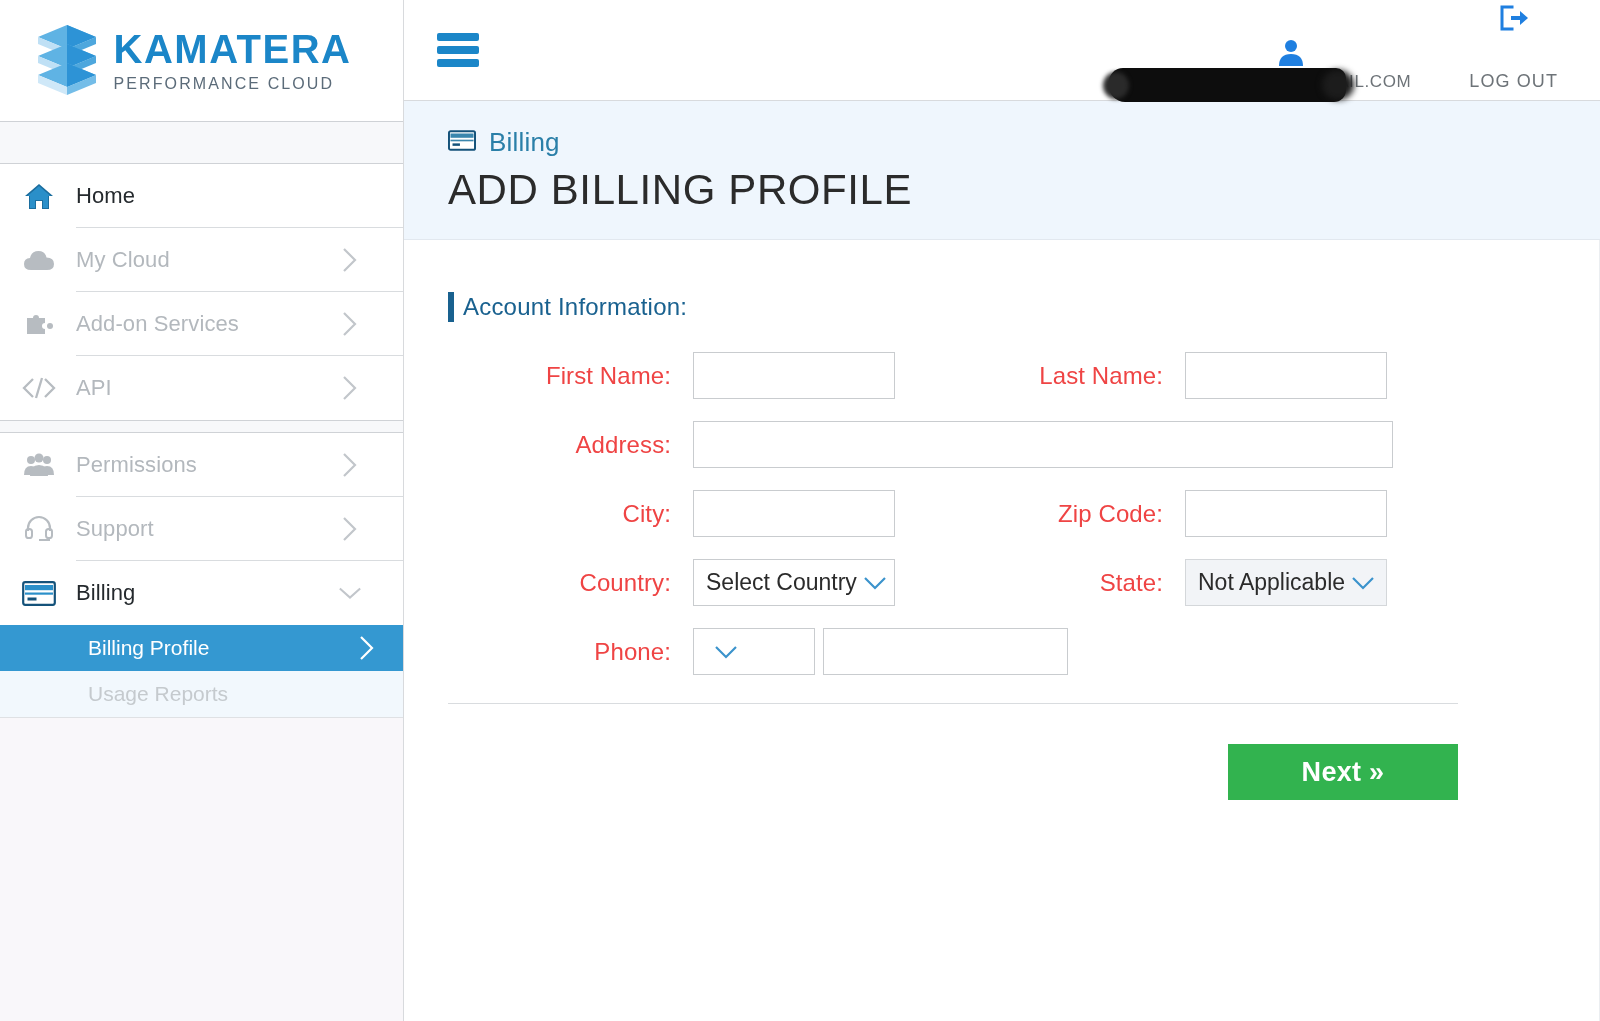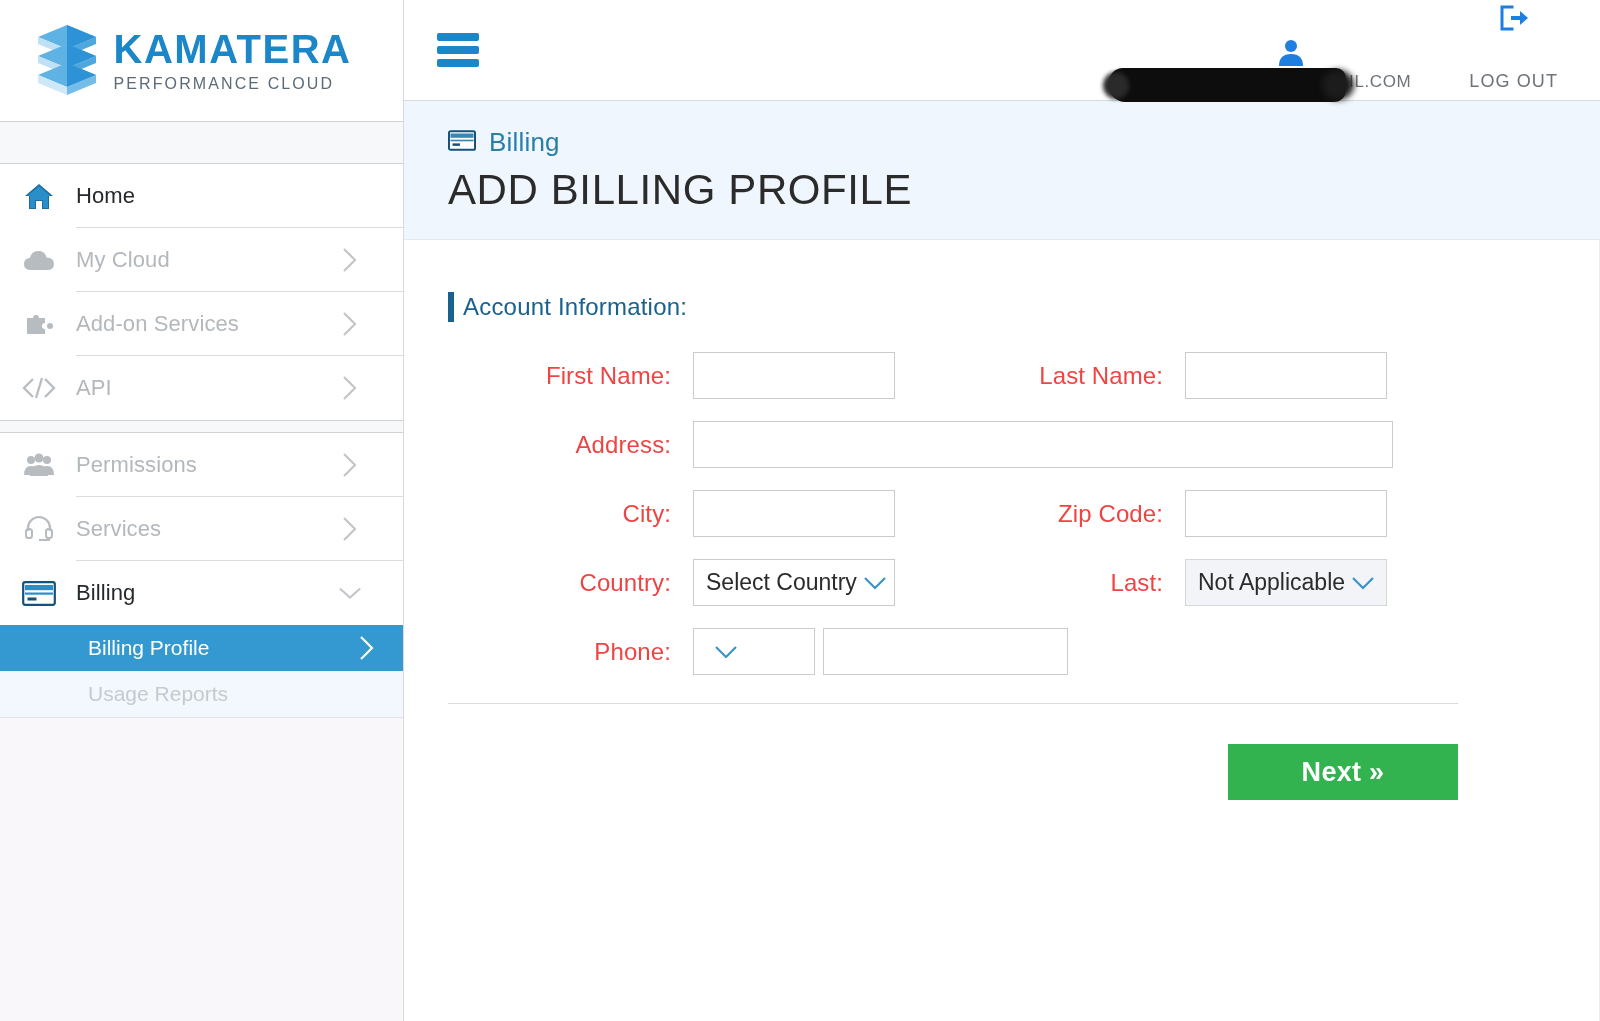--- a/index.html
+++ b/index.html
@@ -537,21 +537,21 @@
 
       <div class="nav-item dim">
         <span class="nav-ico">
           <svg width="30" height="28" viewBox="0 0 30 28">
             <path d="M4 16 V13 A11 11 0 0 1 26 13 V16" stroke="#b7bcc1" stroke-width="2.2" fill="none"></path>
             <rect x="2" y="14" width="6" height="9" rx="2.6" stroke="#b7bcc1" stroke-width="2" fill="none"></rect>
             <rect x="22" y="14" width="6" height="9" rx="2.6" stroke="#b7bcc1" stroke-width="2" fill="none"></rect>
             <path d="M25 23 V25 H15" stroke="#b7bcc1" stroke-width="2" fill="none"></path>
           </svg>
         </span>
-        <span class="nav-label">Services</span>
+        <span class="nav-label">Support</span>
         <span class="nav-arrow">
           <svg width="16" height="26" viewBox="0 0 16 26">
               <path d="M2 2 L13 13 L2 24" stroke="#c2c6cb" stroke-width="2.2" fill="none"></path>
             </svg>
         </span>
       </div>
 
       <div class="nav-item">
         <span class="nav-ico">
           <svg width="34" height="25" viewBox="0 0 34 25">
@@ -666,21 +666,21 @@
         <div class="form-row">
           <span class="f-label lbl-left">Country:</span>
           <div class="f-select">
             <span class="sel-text">Select Country</span>
             <span class="chev">
               <svg width="24" height="14" viewBox="0 0 24 14">
                   <path d="M2 2 L12 12 L22 2" stroke="#3b93cc" stroke-width="2.2" fill="none"></path>
                 </svg>
             </span>
           </div>
-          <span class="f-label lbl-right">Last:</span>
+          <span class="f-label lbl-right">State:</span>
           <div class="f-select disabled">
             <span class="sel-text">Not Applicable</span>
             <span class="chev">
               <svg width="24" height="14" viewBox="0 0 24 14">
                   <path d="M2 2 L12 12 L22 2" stroke="#3b93cc" stroke-width="2.2" fill="none"></path>
                 </svg>
             </span>
           </div>
         </div>
 

